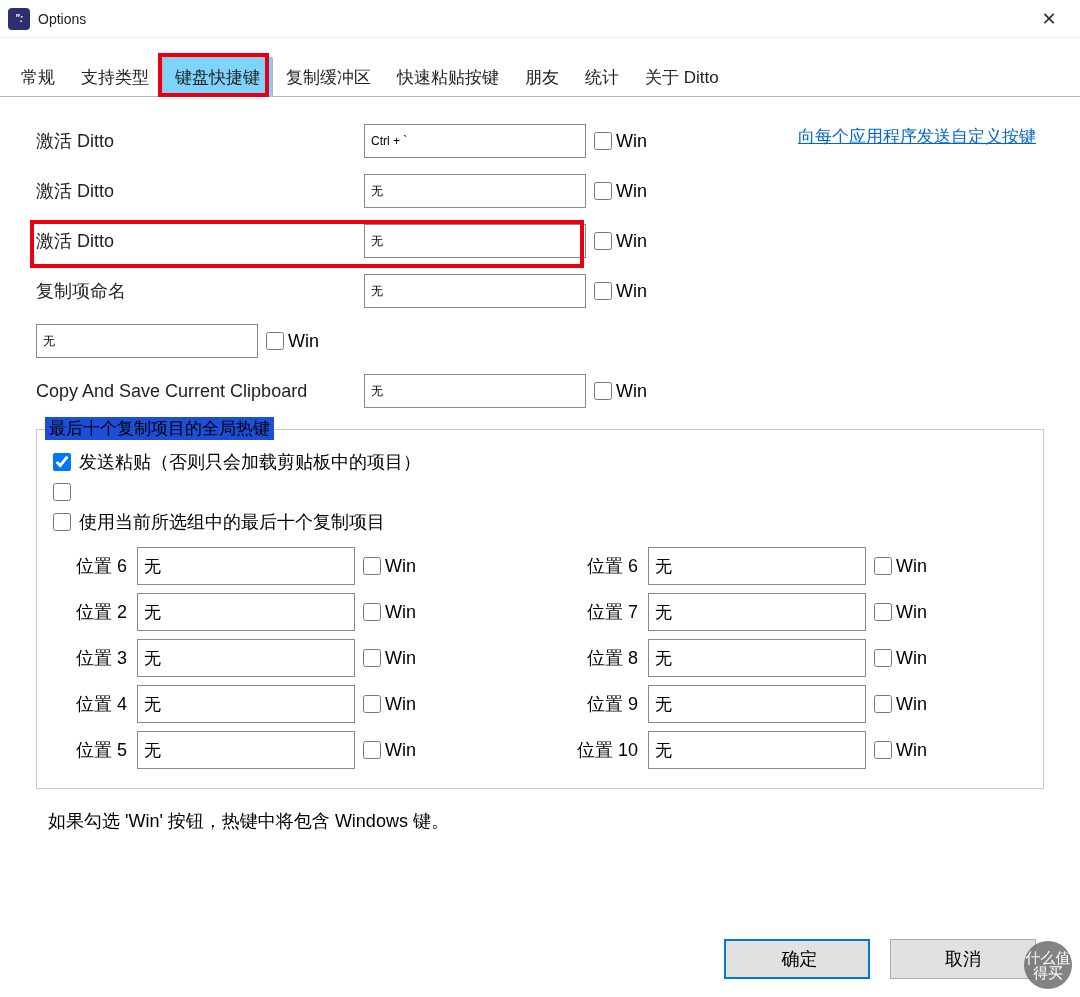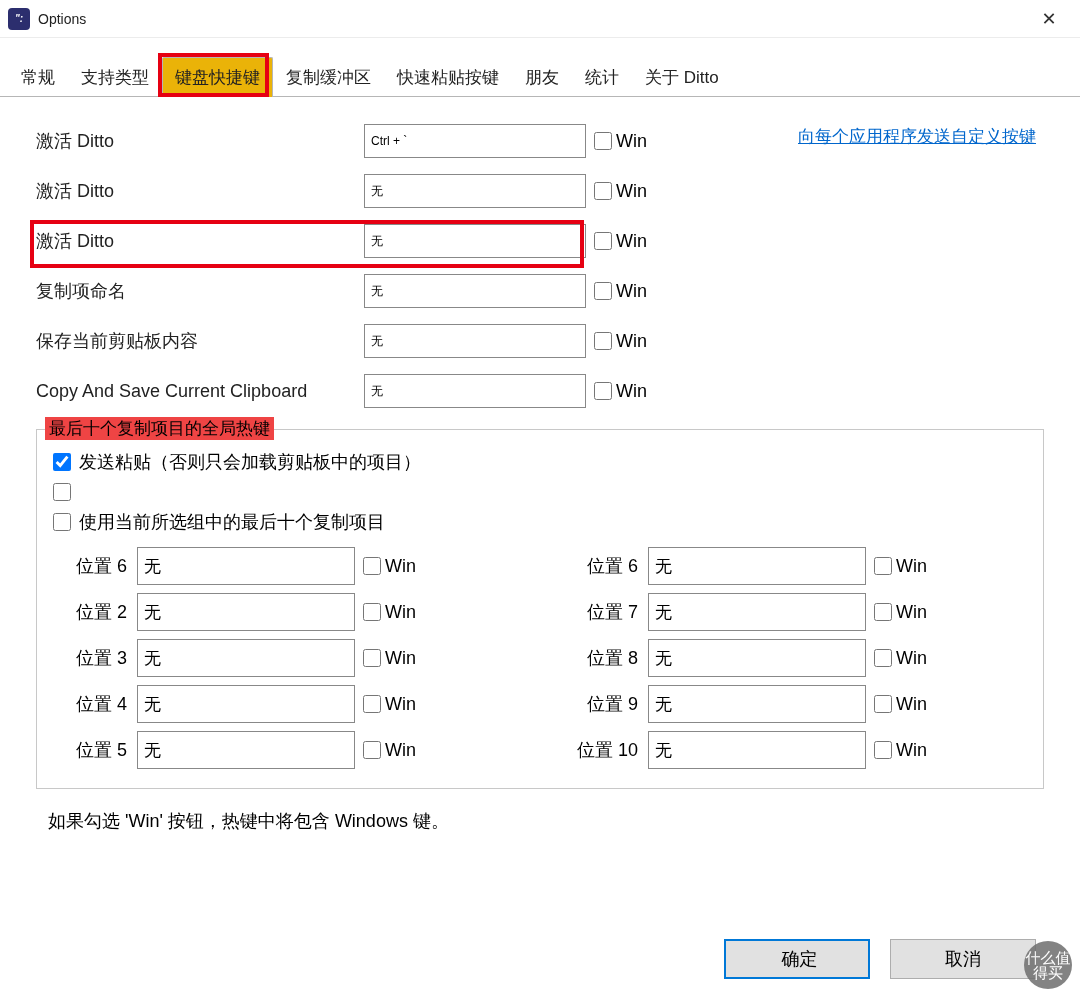--- a/index.html
+++ b/index.html
@@ -3,33 +3,33 @@
 <meta charset="utf-8">
 <style>
 * { box-sizing: border-box; font-family: "Microsoft YaHei", "Segoe UI", sans-serif; }
 body { margin: 0; background: #fff; width: 1080px; height: 997px; overflow: hidden; }
 .titlebar { height: 38px; background: #fff; display: flex; align-items: center; padding: 0 8px; border-bottom: 1px solid #ececec; }
 .app-icon { width: 22px; height: 22px; background: #2c2e6e; border-radius: 4px; margin-right: 8px; display: inline-flex; align-items: center; justify-content: center; color: #fff; font-size: 10px; font-style: italic; font-weight: bold; }
 .titlebar-title { font-size: 14px; color: #222; }
 .titlebar-close { margin-left: auto; width: 46px; height: 38px; display: flex; align-items: center; justify-content: center; font-size: 18px; color: #333; cursor: pointer; }
 .tabs { display: flex; border-bottom: 1px solid #b6b6b6; margin-top: 18px; padding-left: 8px; }
 .tab { padding: 8px 12px; font-size: 17px; color: #222; border: 1px solid transparent; border-bottom: none; position: relative; top: 1px; cursor: pointer; }
-.tab.active { border-color: #b6b6b6; background: #eab308; border-top-left-radius: 2px; border-top-right-radius: 2px; }
+.tab.active { border-color: #b6b6b6; background: #7dd3fc; border-top-left-radius: 2px; border-top-right-radius: 2px; }
 .tab-highlight { position: absolute; border: 4px solid #e60012; pointer-events: none; }
 .content { padding: 24px 36px 10px 36px; position: relative; }
 .row { display: flex; align-items: center; margin-bottom: 10px; height: 40px; }
 .row-label { width: 328px; font-size: 18px; color: #222; }
 .row-input { width: 222px; height: 34px; border: 1px solid #888; font-size: 12px; padding: 12px 6px; outline: none; }
 .win-check { display: flex; align-items: center; margin-left: 8px; }
 .win-check input { width: 18px; height: 18px; margin: 0 4px 0 0; }
 .win-check span { font-size: 18px; }
 .sendlink { position: absolute; right: 44px; top: 28px; font-size: 17px; color: #0066cc; text-decoration: underline; cursor: pointer; }
 .row-highlight { position: absolute; border: 4px solid #e60012; pointer-events: none; }
 .group { border: 1px solid #c8c8c8; margin: 18px 0 12px 0; padding: 14px 12px 12px 12px; position: relative; }
-.group-title { position: absolute; top: -13px; left: 8px; background: #ef4444; padding: 0 4px; font-size: 17px; }
+.group-title { position: absolute; top: -13px; left: 8px; background: #1d4ed8; padding: 0 4px; font-size: 17px; }
 .group .chk-line { display: flex; align-items: flex-end; font-size: 18px; margin: 6px 0; }
 .group .chk-line input { width: 18px; height: 18px; margin-right: 8px; }
 .pos-grid { display: flex; gap: 40px; margin-top: 12px; }
 .pos-col { flex: 1; }
 .pos-row { display: flex; align-items: center; margin-bottom: 6px; height: 40px; }
 .pos-label { width: 88px; text-align: right; font-size: 18px; padding-right: 10px; }
 .pos-input { width: 218px; height: 38px; border: 1px solid #888; font-size: 17px; padding: 3px 6px; }
 .pos-win { display: flex; align-items: center; margin-left: 8px; }
 .pos-win input { width: 18px; height: 18px; margin: 0 4px 0 0; }
 .pos-win span { font-size: 18px; }
@@ -90,21 +90,20 @@
       </div>
       <div class="row">
         <div class="row-label">复制项命名</div>
         <input class="row-input" value="无" style="">
         <label class="win-check">
           <input type="checkbox" style="">
           <span>Win</span>
         </label>
       </div>
       <div class="row">
-        <div class="row-label">保存当前剪贴板内容</div>
         <input class="row-input" value="无" style="">
         <label class="win-check">
           <input type="checkbox" style="">
           <span>Win</span>
         </label>
       </div>
       <div class="row">
         <div class="row-label">Copy And Save Current Clipboard</div>
         <input class="row-input" value="无" style="">
         <label class="win-check">

